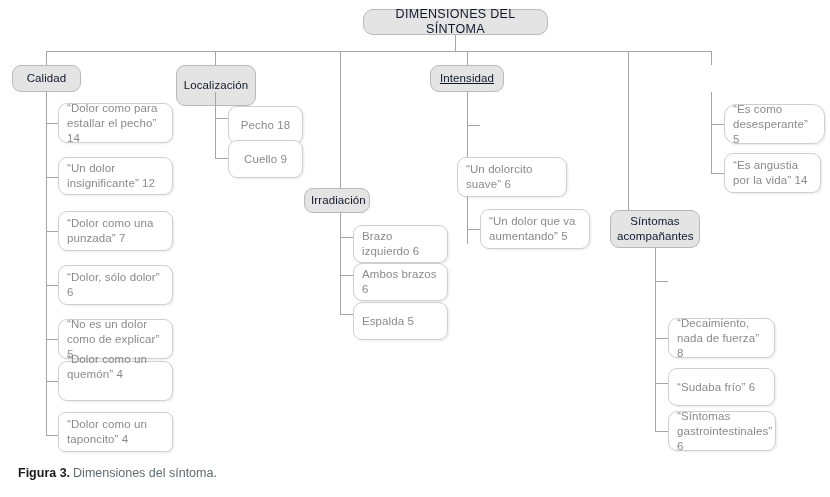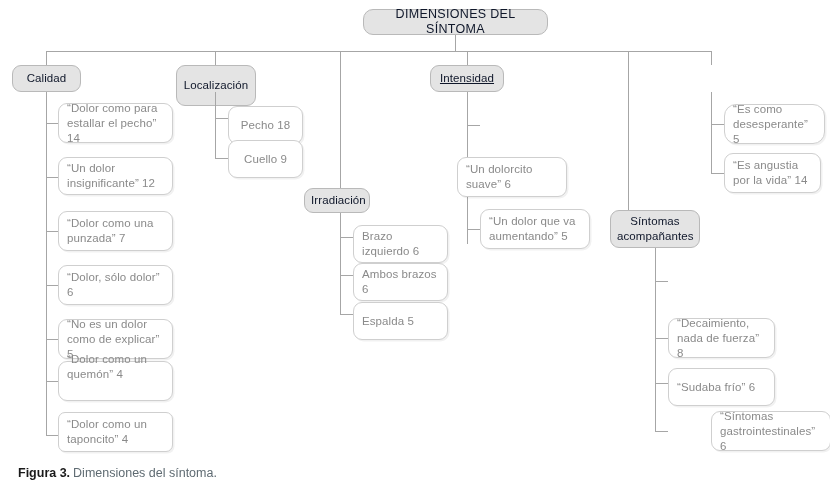--- a/index.html
+++ b/index.html
@@ -215,21 +215,21 @@
   <div class="node leaf" style="left:668px;top:318px;width:107px;height:40px;">
     <span class="txt">“Decaimiento, nada de fuerza” 8</span>
   </div>
 
   <div class="line h" style="left:655px;top:383px;width:13px;"></div>
   <div class="node leaf" style="left:668px;top:368px;width:107px;height:30px;">
     <span class="txt">“Sudaba frío” 6</span>
   </div>
 
   <div class="line h" style="left:655px;top:431px;width:13px;"></div>
-  <div class="node leaf" style="left:668px;top:411px;width:120px;height:40px;margin-left:43px;">
+  <div class="node leaf" style="left:668px;top:411px;width:108px;height:40px;">
     <span class="txt">“Síntomas gastrointestinales” 6</span>
   </div>
 
   <div id="caption">
     <span class="fig">Figura 3.</span><span class="cap">Dimensiones del síntoma.</span>
   </div>
 
 </div>
 
 </body></html>

